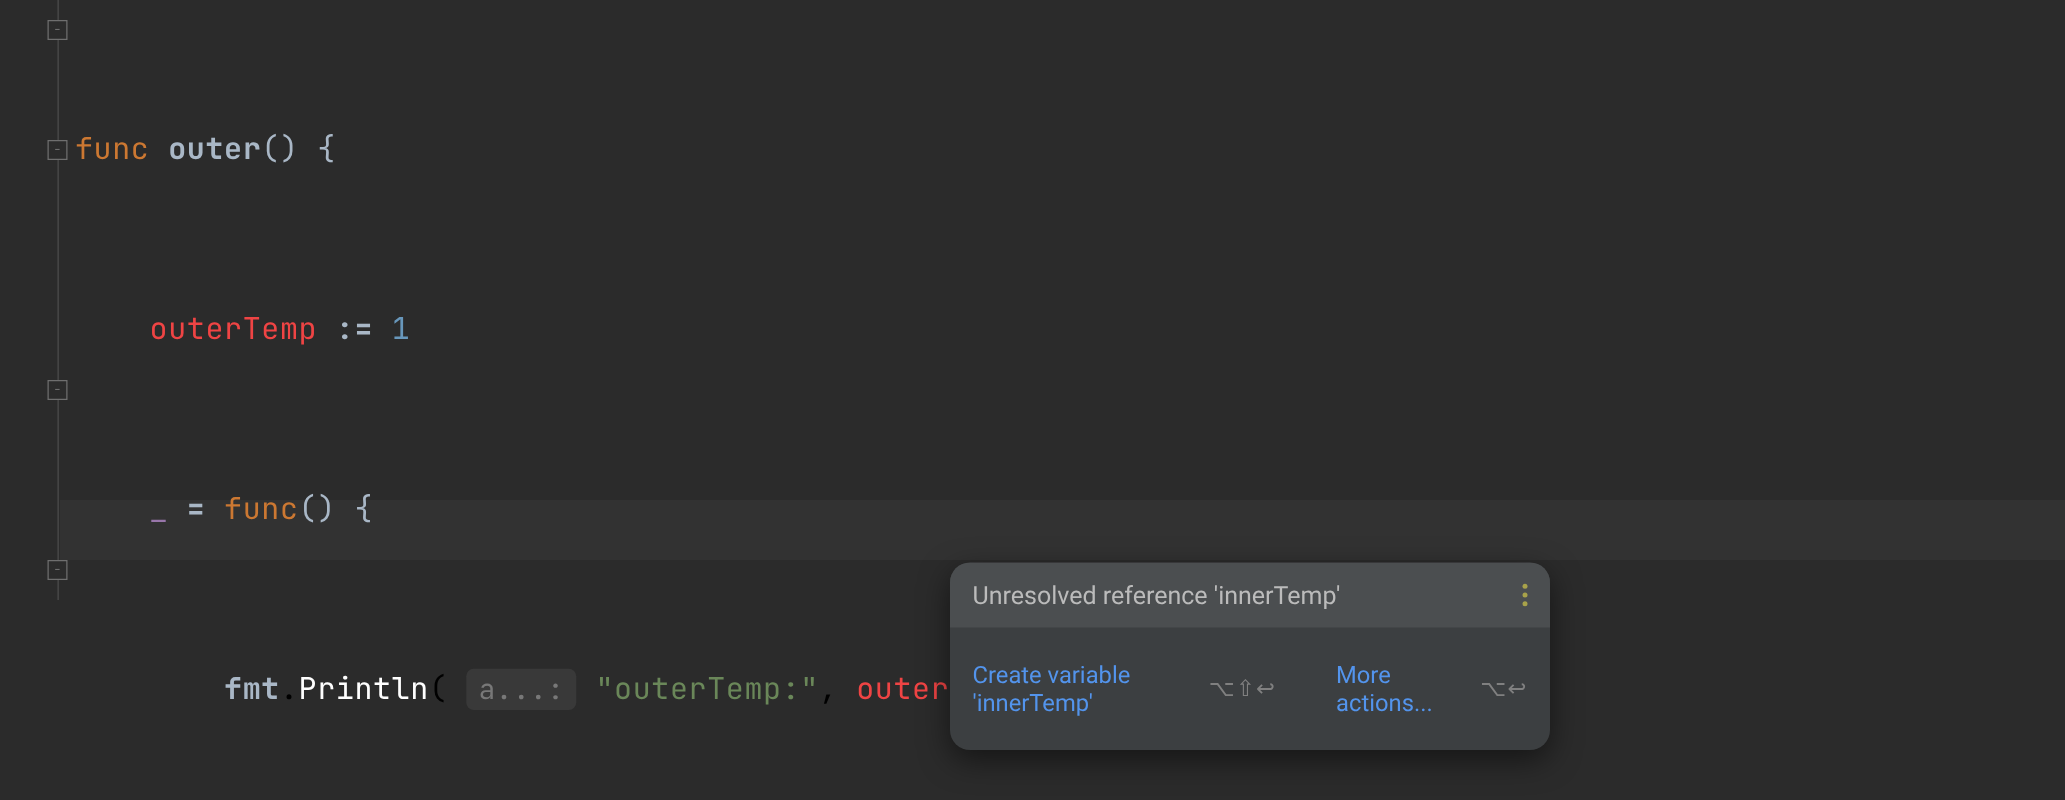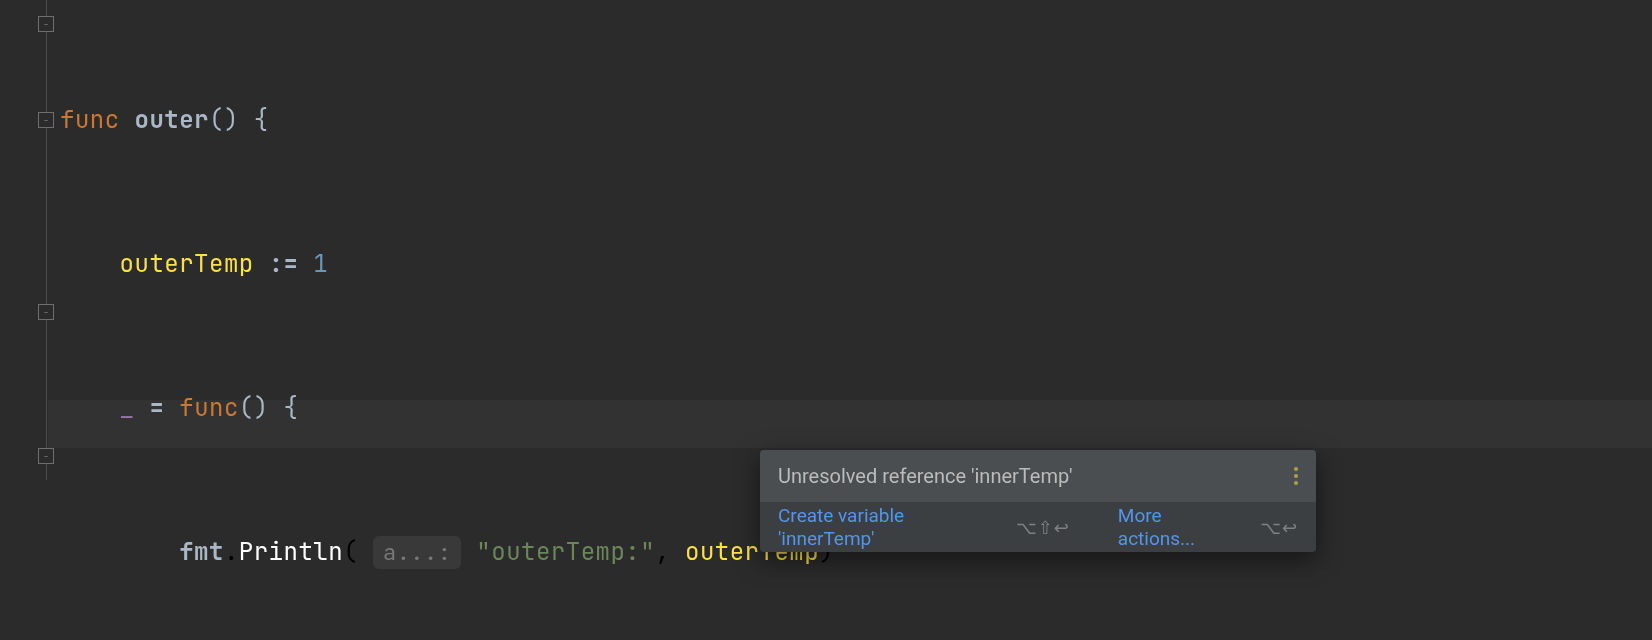--- a/index.html
+++ b/index.html
@@ -54,52 +54,52 @@
   }
   .code .line { height:48px; display:block; }
   .tok-kw   { color:#CC7832; }
   .tok-id   { color:#A9B7C6;font-weight:bold; }
   .tok-fn   { color:#ffffff; }
   .tok-num  { color:#6897BB; }
   .tok-str  { color:#6A8759; }
   .tok-hint { color:#787878; background:#393939; border-radius:6px; padding:2px 10px; font-size:22px;}
   .tok-purp { color:#9876AA; }
   .tok-brack { color:#A9B7C6; }
-  .tok-blue { color:#fde047; }
+  .tok-blue { color:#ef4444; }
   .hl-line {
     position:absolute;
     left:0;
     width:100%;
     height:48px;
     background:#323232;
     z-index:0;
   }
   .popup {
     position:absolute;
     left:760px;
     top:450px;
-    width:556px;
+    width:480px;
     background:#3C3F41;
-    border-radius:4px;
+    border-radius:16px;
     box-shadow:0 8px 24px rgba(0,0,0,.5);
     font-family:-apple-system,"Segoe UI",Roboto,sans-serif;
     font-size:20px;
     color:#BBBBBB;
     overflow:hidden;
     z-index:10;
   }
   .popup-header {
     background:#4B4E50;
     padding:14px 18px;
     display:flex;
     justify-content:space-between;
     align-items:center;
   }
   .popup-body {
-    padding:2px 18px;
+    padding:26px 18px;
     display:flex;
     align-items:center;
     gap:24px;
     font-size:19px;
   }
   .popup-body .link { color:#5394EC; cursor:pointer; }
   .popup-body .shortcut { color:#808080; font-size:18px; letter-spacing:1px; }
   .kebab {
     display:flex; flex-direction:column; gap:3px; cursor:pointer;
   }

